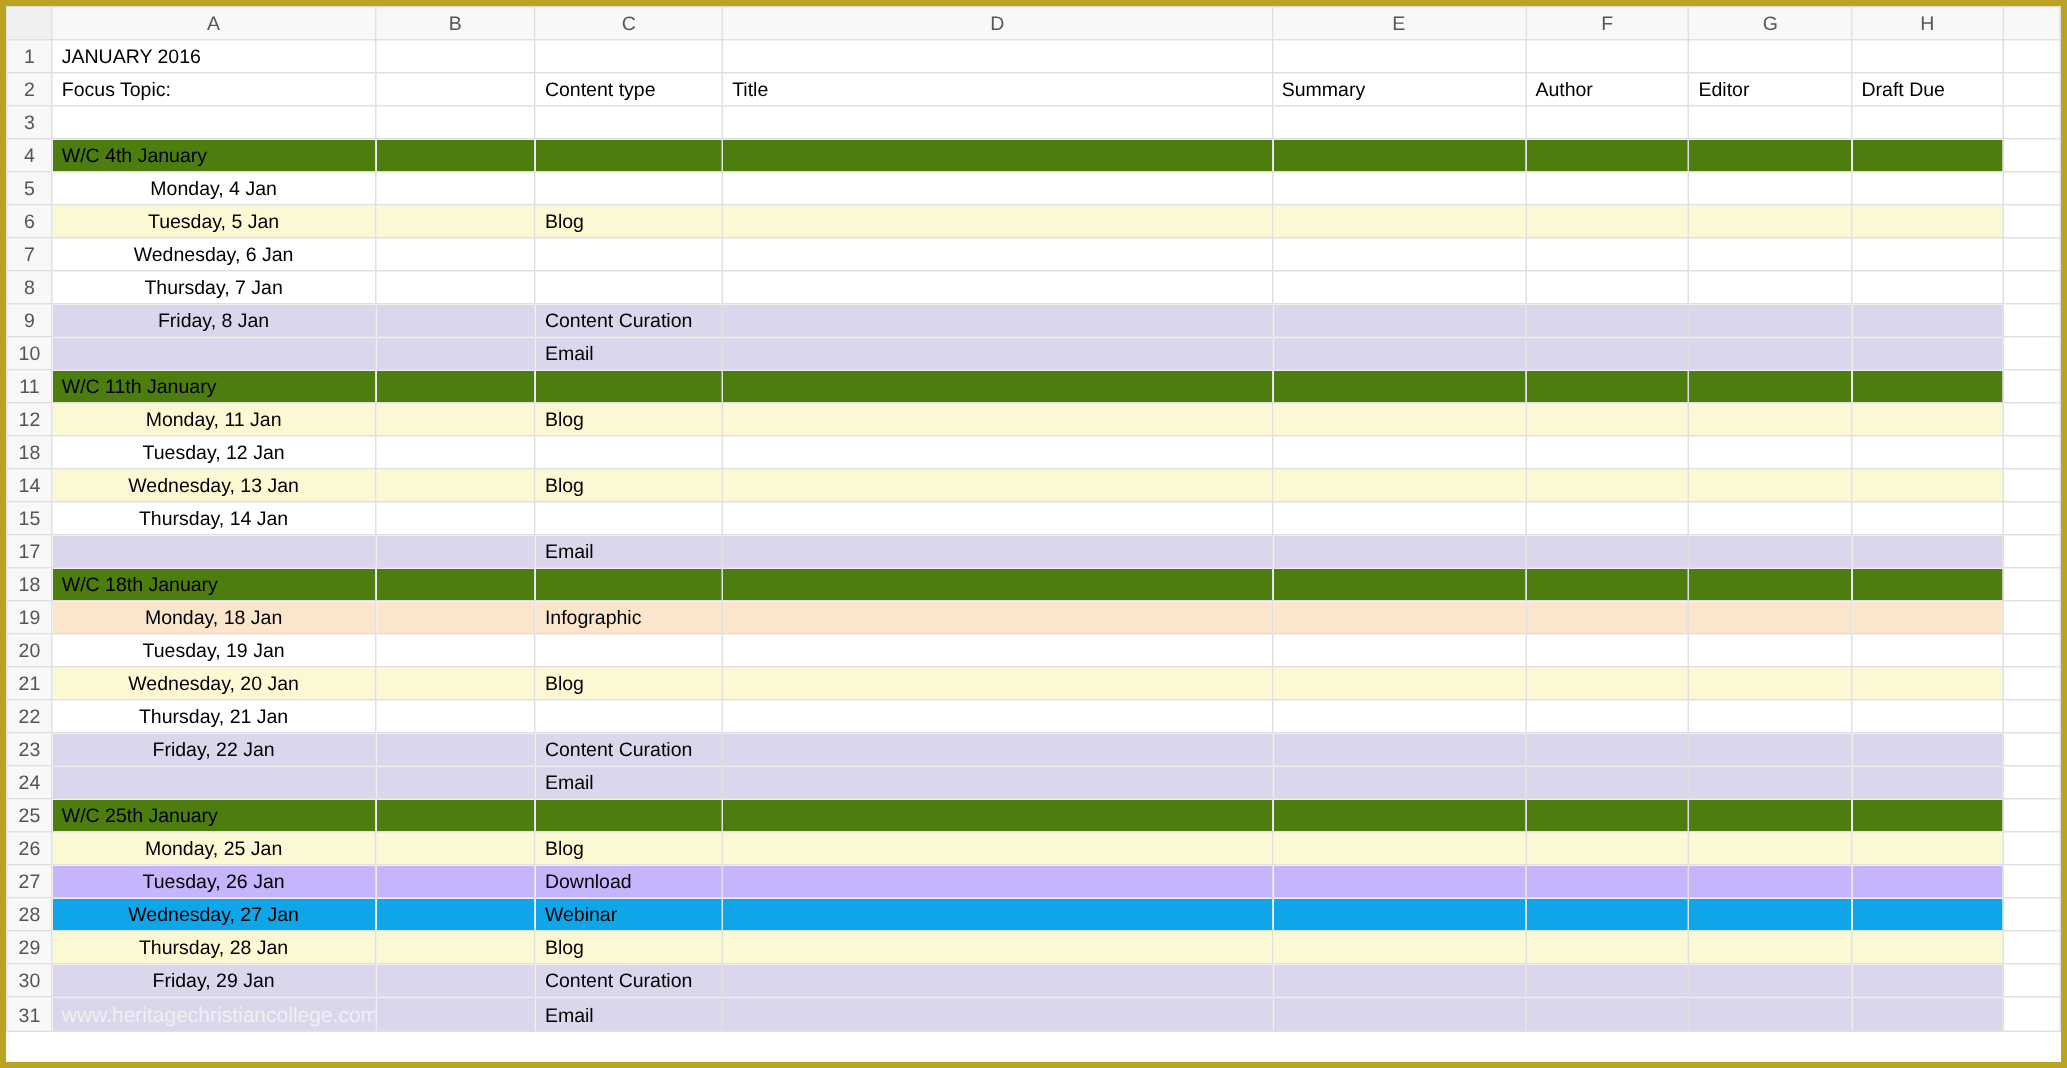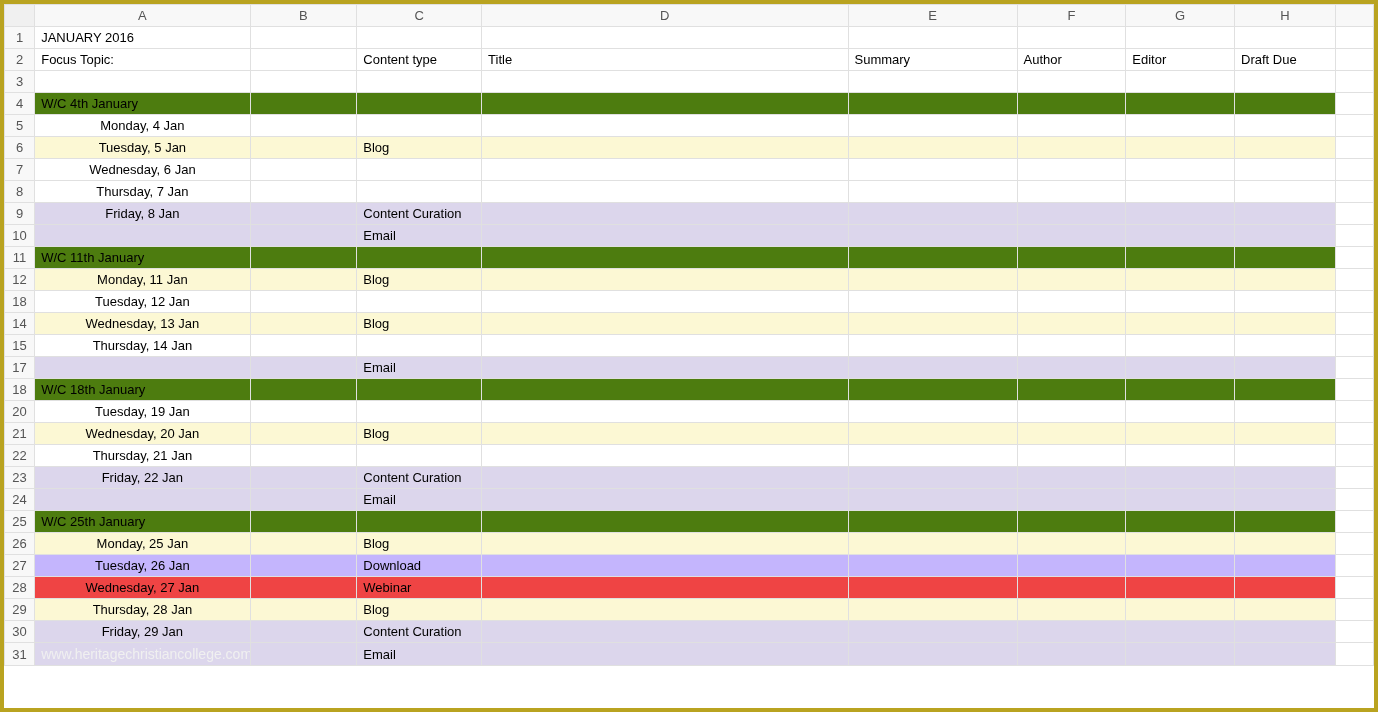--- a/index.html
+++ b/index.html
@@ -58,21 +58,21 @@
     .col-G { width: 108px; }
     .col-H { width: 100px; }
     .col-extra { width: 38px; }
     .bold { font-weight: normal; }
     .align-right { text-align: center; }
     .bg-pink { background: #4d7c0f; }
     .bg-yellow { background: #fcf8d4; }
     .bg-lavender { background: #dcd6ec; }
     .bg-peach { background: #fce5cd; }
     .bg-blue { background: #c4b5fd; }
-    .bg-green { background: #ef4444; }
+    .bg-green { background: #0ea5e9; }
     .watermark {
       color: #f0f0f0;
       font-size: 14px;
     }
   </style>
 </head>
 <body>
 
 <div class="sheet-container">
   <table>
@@ -289,20 +289,32 @@
           <td class="col-B bg-pink"></td>
           <td class="col-C bg-pink"></td>
           <td class="col-D bg-pink"></td>
           <td class="col-E bg-pink"></td>
           <td class="col-F bg-pink"></td>
           <td class="col-G bg-pink"></td>
           <td class="col-H bg-pink"></td>
           <td class="col-extra"></td>
         </tr>
         <tr>
+          <th class="row-header">19</th>
+          <td class="col-A bg-peach align-right">Monday, 18 Jan</td>
+          <td class="col-B bg-peach"></td>
+          <td class="col-C bg-peach">Infographic</td>
+          <td class="col-D bg-peach"></td>
+          <td class="col-E bg-peach"></td>
+          <td class="col-F bg-peach"></td>
+          <td class="col-G bg-peach"></td>
+          <td class="col-H bg-peach"></td>
+          <td class="col-extra"></td>
+        </tr>
+        <tr>
           <th class="row-header">20</th>
           <td class="col-A align-right">Tuesday, 19 Jan</td>
           <td class="col-B"></td>
           <td class="col-C"></td>
           <td class="col-D"></td>
           <td class="col-E"></td>
           <td class="col-F"></td>
           <td class="col-G"></td>
           <td class="col-H"></td>
           <td class="col-extra"></td>

